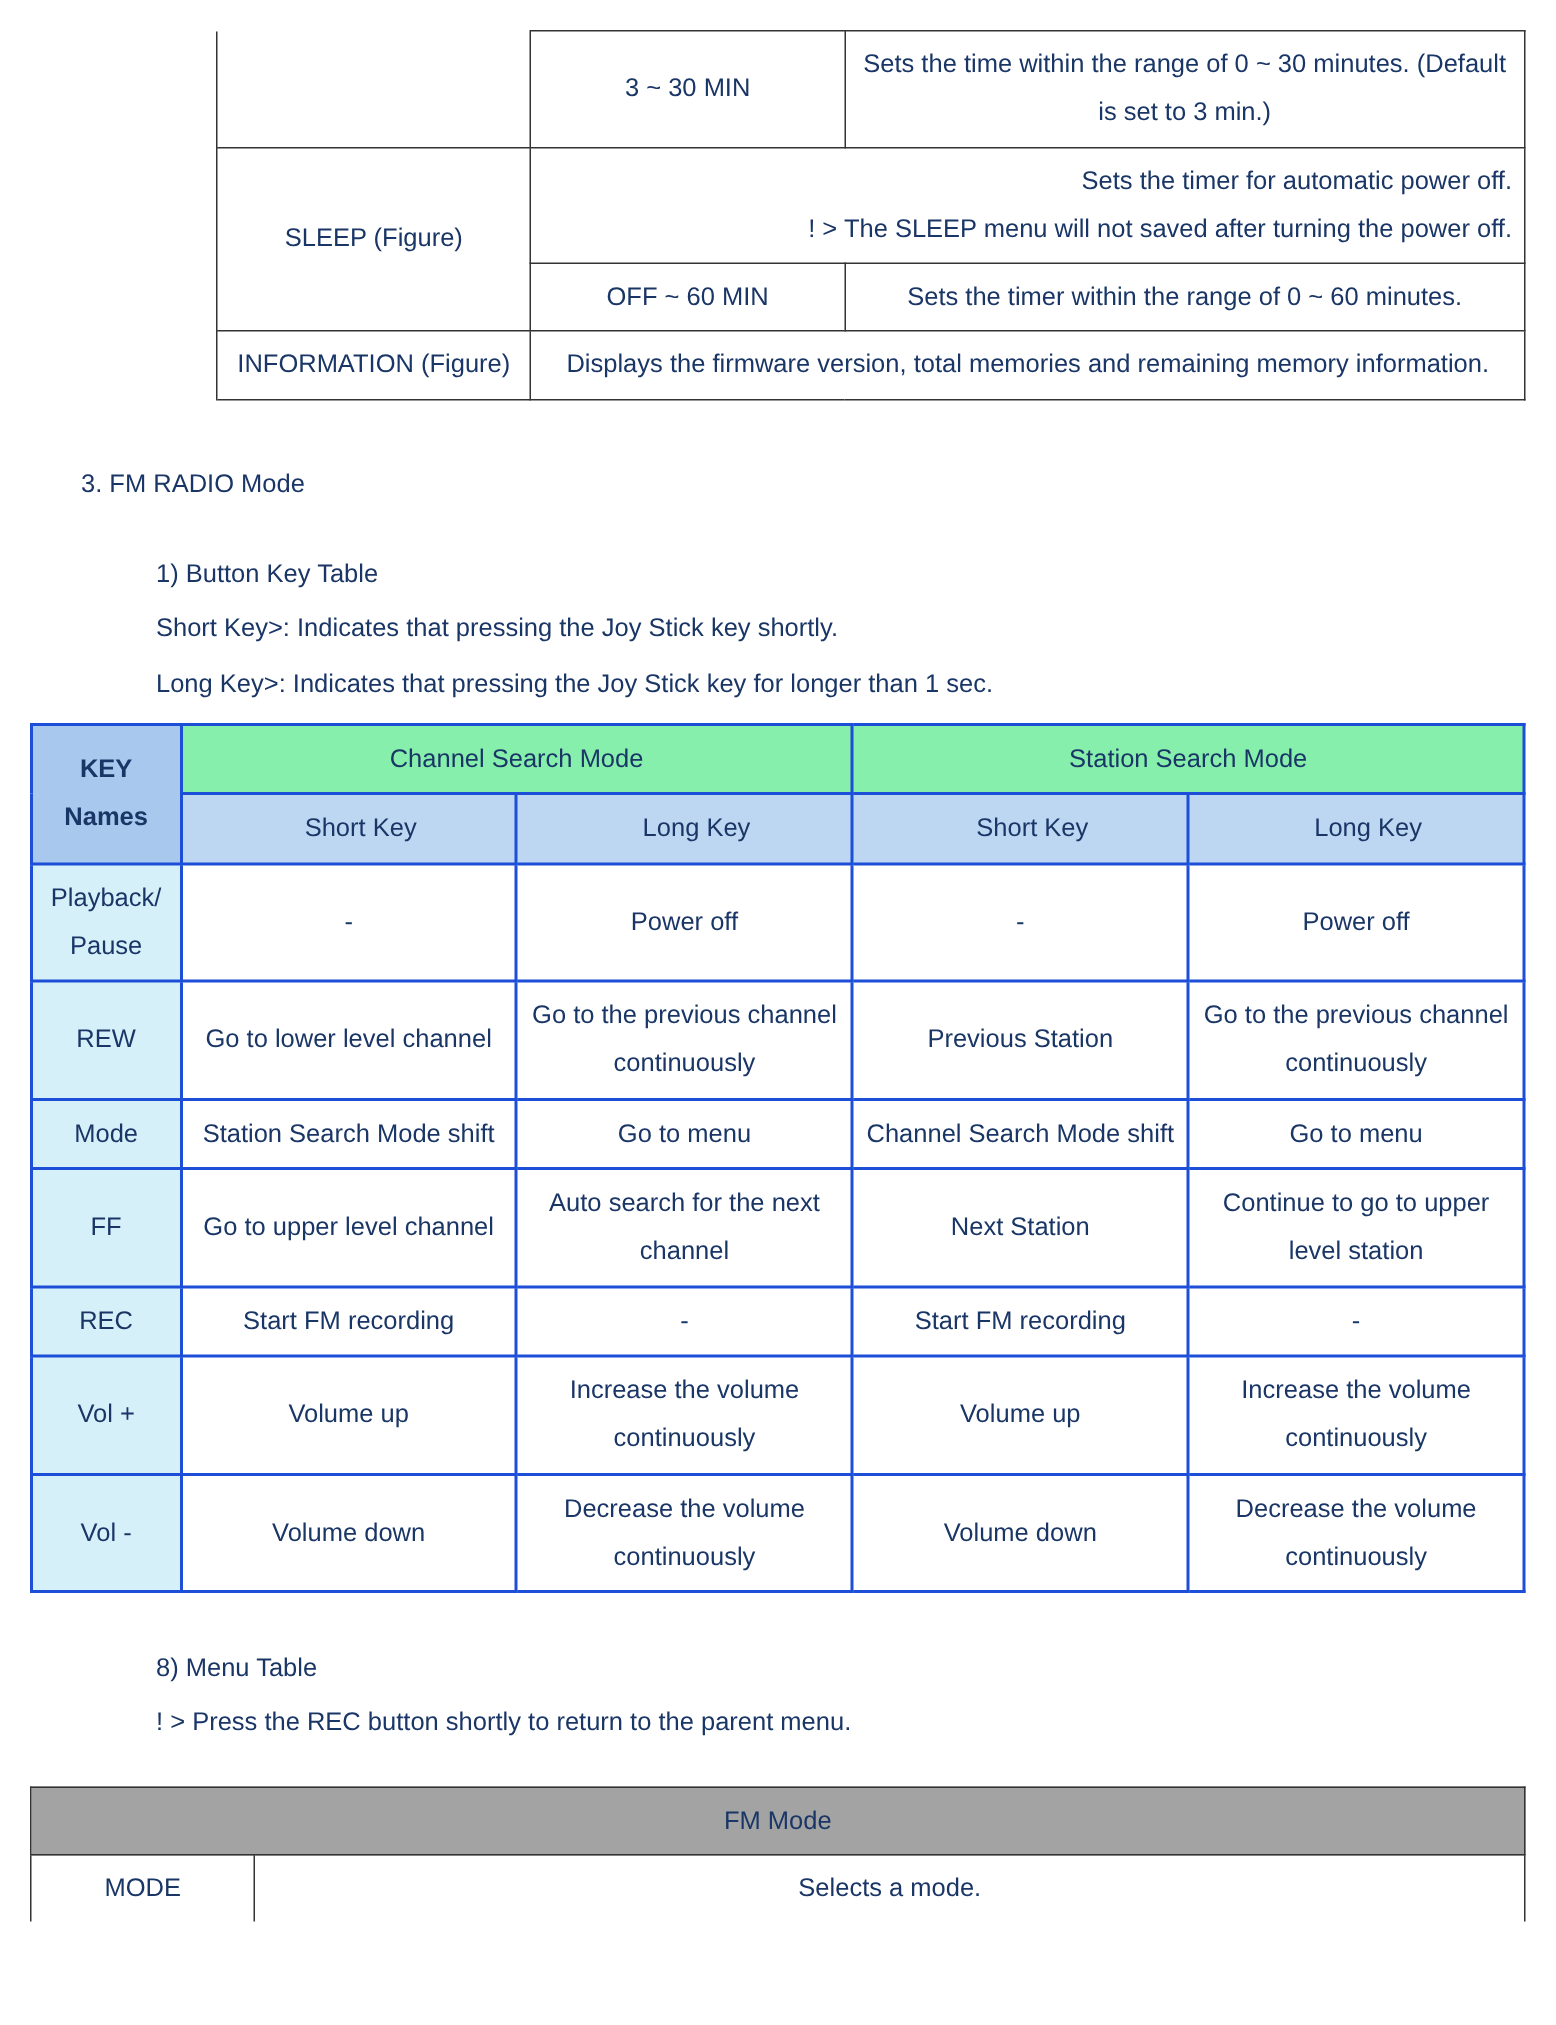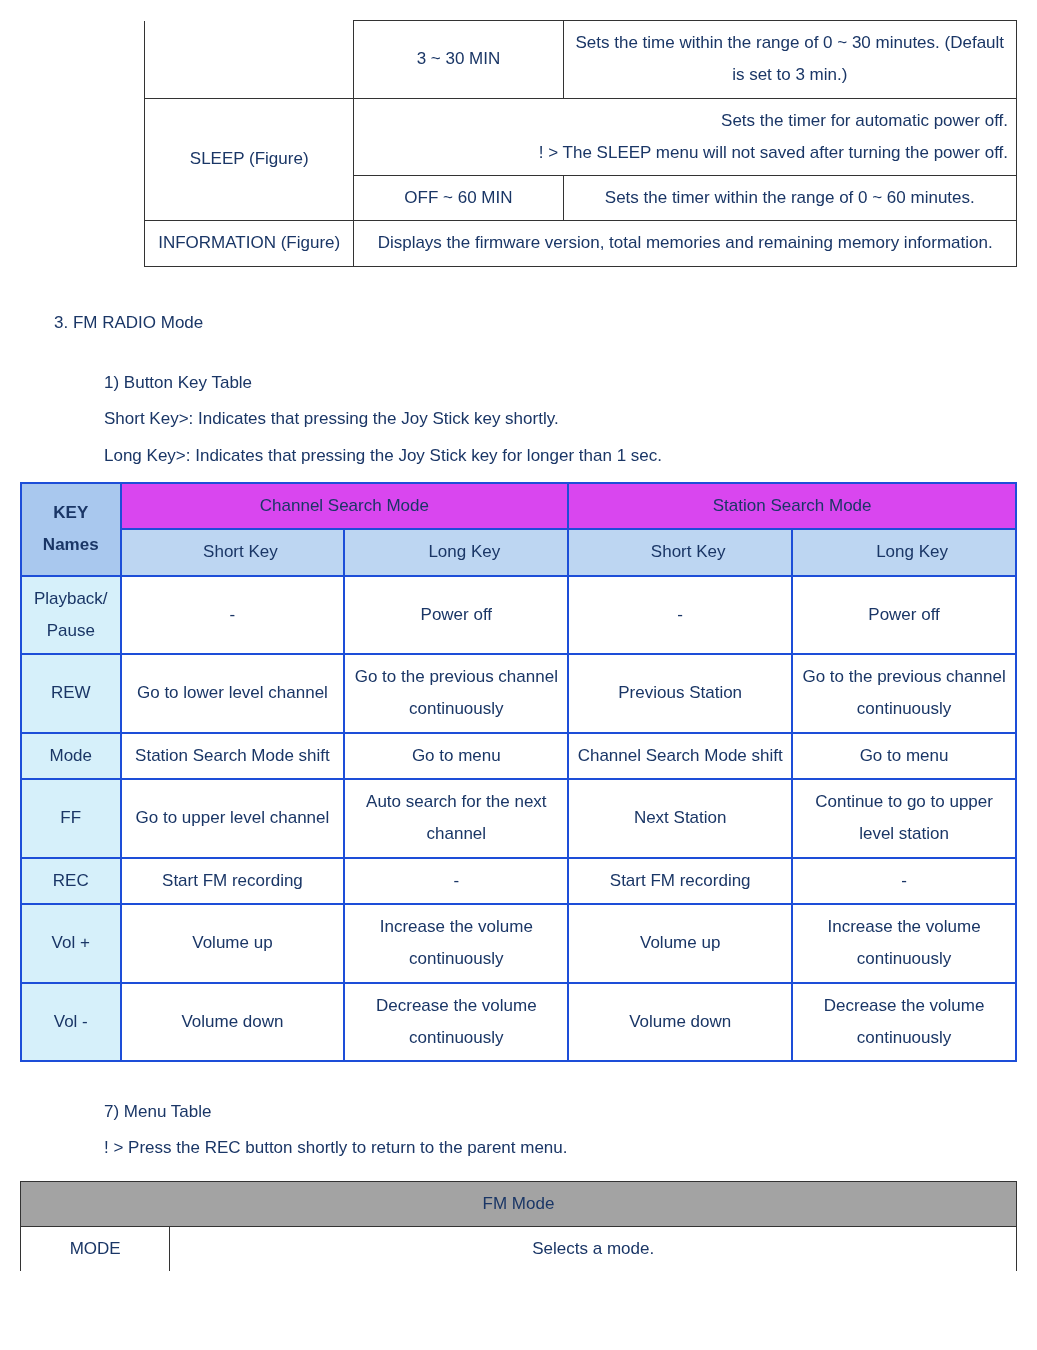--- a/index.html
+++ b/index.html
@@ -39,21 +39,21 @@
       margin-bottom: 34px;
       width: 100%;
     }
     .table2 th, .table2 td { border: 2px solid #1d4ed8; }
     .hdr-key {
       background: #a9c8ee;
       font-weight: bold;
       width: 10%;
     }
     .hdr-group {
-      background: #d946ef;
+      background: #86efac;
       font-weight: normal;
     }
     .hdr-sub {
       background: #bdd6f2;
       font-weight: normal;
     }
     .row-key {
       background: #d6f0fa;
       width: 10%;
     }
@@ -168,22 +168,22 @@
   <tr>
     <td class="row-key">Vol -</td>
     <td>Volume down</td>
     <td>Decrease the volume continuously</td>
     <td>Volume down</td>
     <td>Decrease the volume continuously</td>
   </tr>
 </tbody>
   </table>
 
-<div class="sub-num">7)   Menu Table</div>
-<div class="body-text" style="margin-bottom:16px">! &gt; Press the REC button shortly to return to the parent menu.</div>
+<div class="sub-num">8)   Menu Table</div>
+<div class="body-text" style="margin-bottom:26px">! &gt; Press the REC button shortly to return to the parent menu.</div>
 
 <table class="table3">
   <tbody>
       <tr>
     <td colspan="2" class="hdr">FM Mode</td>
   </tr>
   <tr>
     <td class="mode-cell no-bottom-border">MODE</td>
     <td class="no-bottom-border">Selects a mode.</td>
   </tr>

